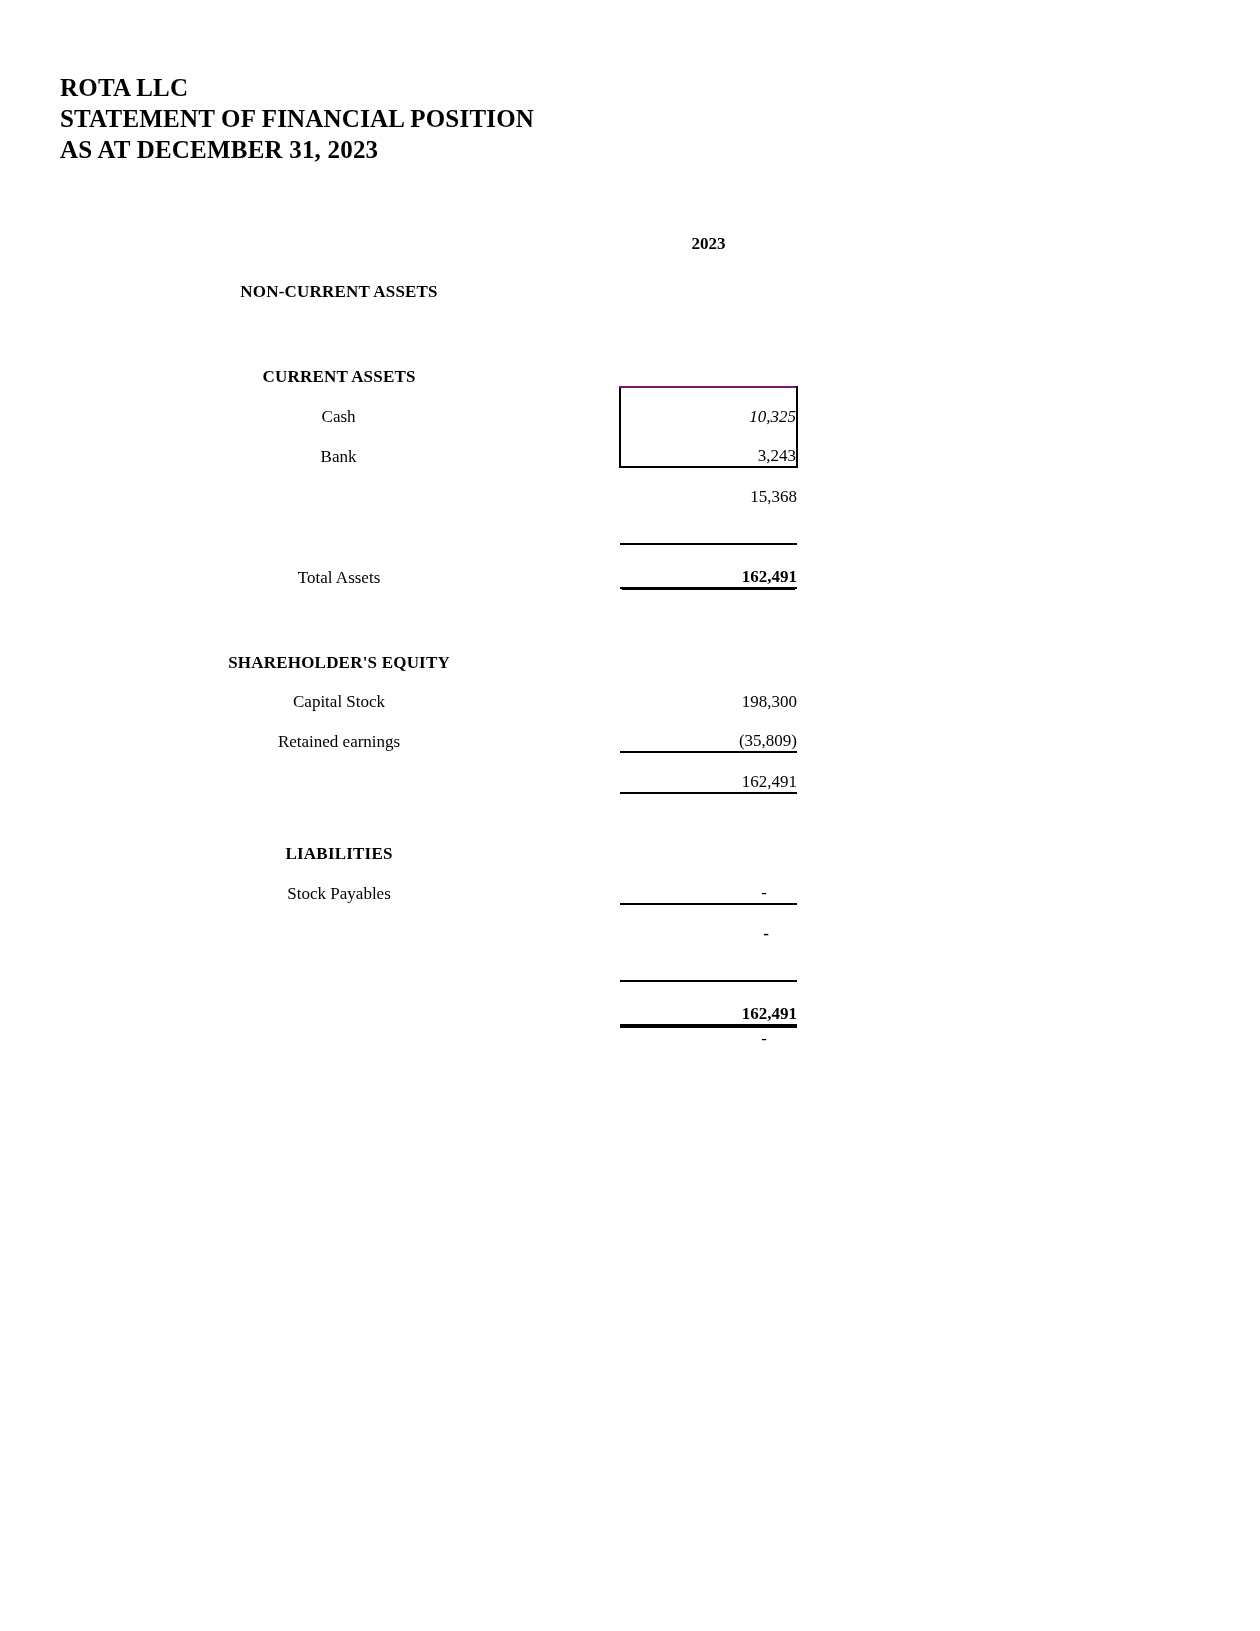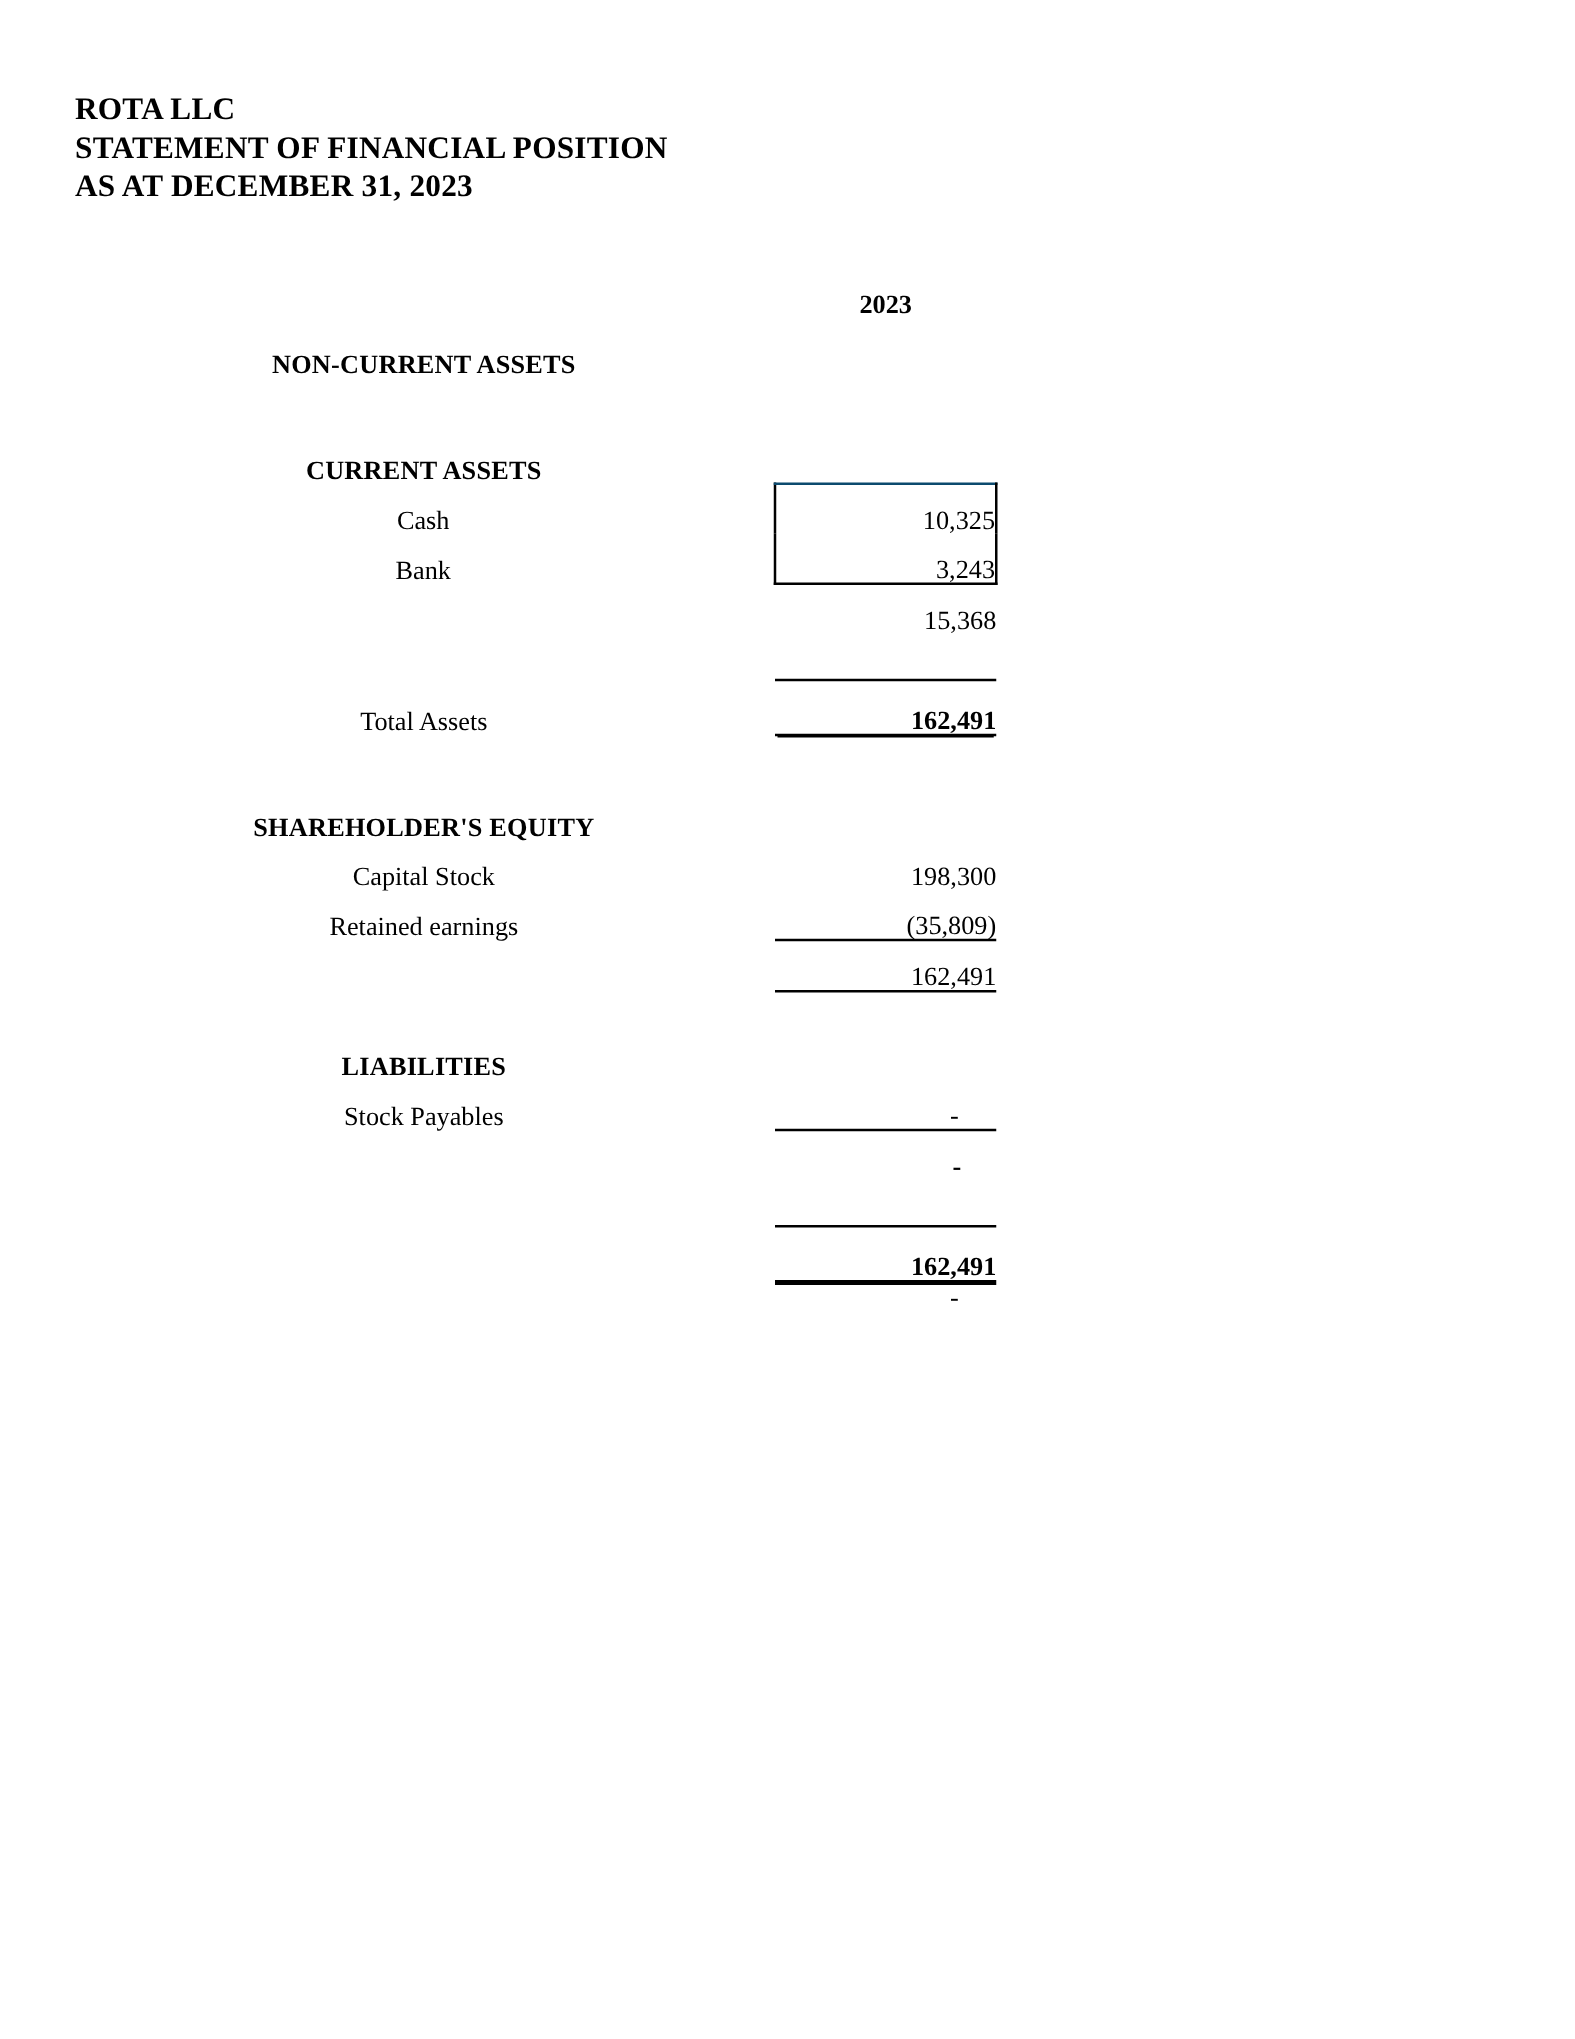--- a/index.html
+++ b/index.html
@@ -41,21 +41,21 @@
   .stmt {
     position: absolute;
     left: 58px;
     top: 196px;
     width: 740px;
     border-collapse: collapse;
   }
   .stmt td {
     padding: 0;
     vertical-align: bottom;
-    font-size: 21px;
+    font-size: 17px;
     line-height: 21px;
   }
   .c-label {
     width: 552px;
     text-align: center;
     padding-left: 2px;
   }
   .c-value {
     width: 172px;
     text-align: right;
@@ -81,21 +81,21 @@
   
   .rule-top    { border-top: 2px solid #000; }
   .rule-bottom { border-bottom: 2px solid #000; }
   .rule-bottom-thick { border-bottom: 4px solid #000; }
   .rule-double-bottom {
     border-bottom: 2px solid #000;
     box-shadow: 0 4px 0 -2px #000;
   }
 
   
-  .selbox-top   { border-top: 2px solid #0c4a6e; border-left: 2px solid #000; border-right: 2px solid #000; }
+  .selbox-top   { border-top: 2px solid #701a75; border-left: 2px solid #000; border-right: 2px solid #000; font-style: italic; }
   .selbox-bot   { border-bottom: 2px solid #000; border-left: 2px solid #000; border-right: 2px solid #000; }
 
   .dash { letter-spacing: 0; padding-right: 30px; display: inline-block; }
   .dash-bold { font-weight: bold; letter-spacing: 0; padding-right: 28px; display: inline-block; }
 </style>
 </head>
 <body>
 
 <div class="page">
 

